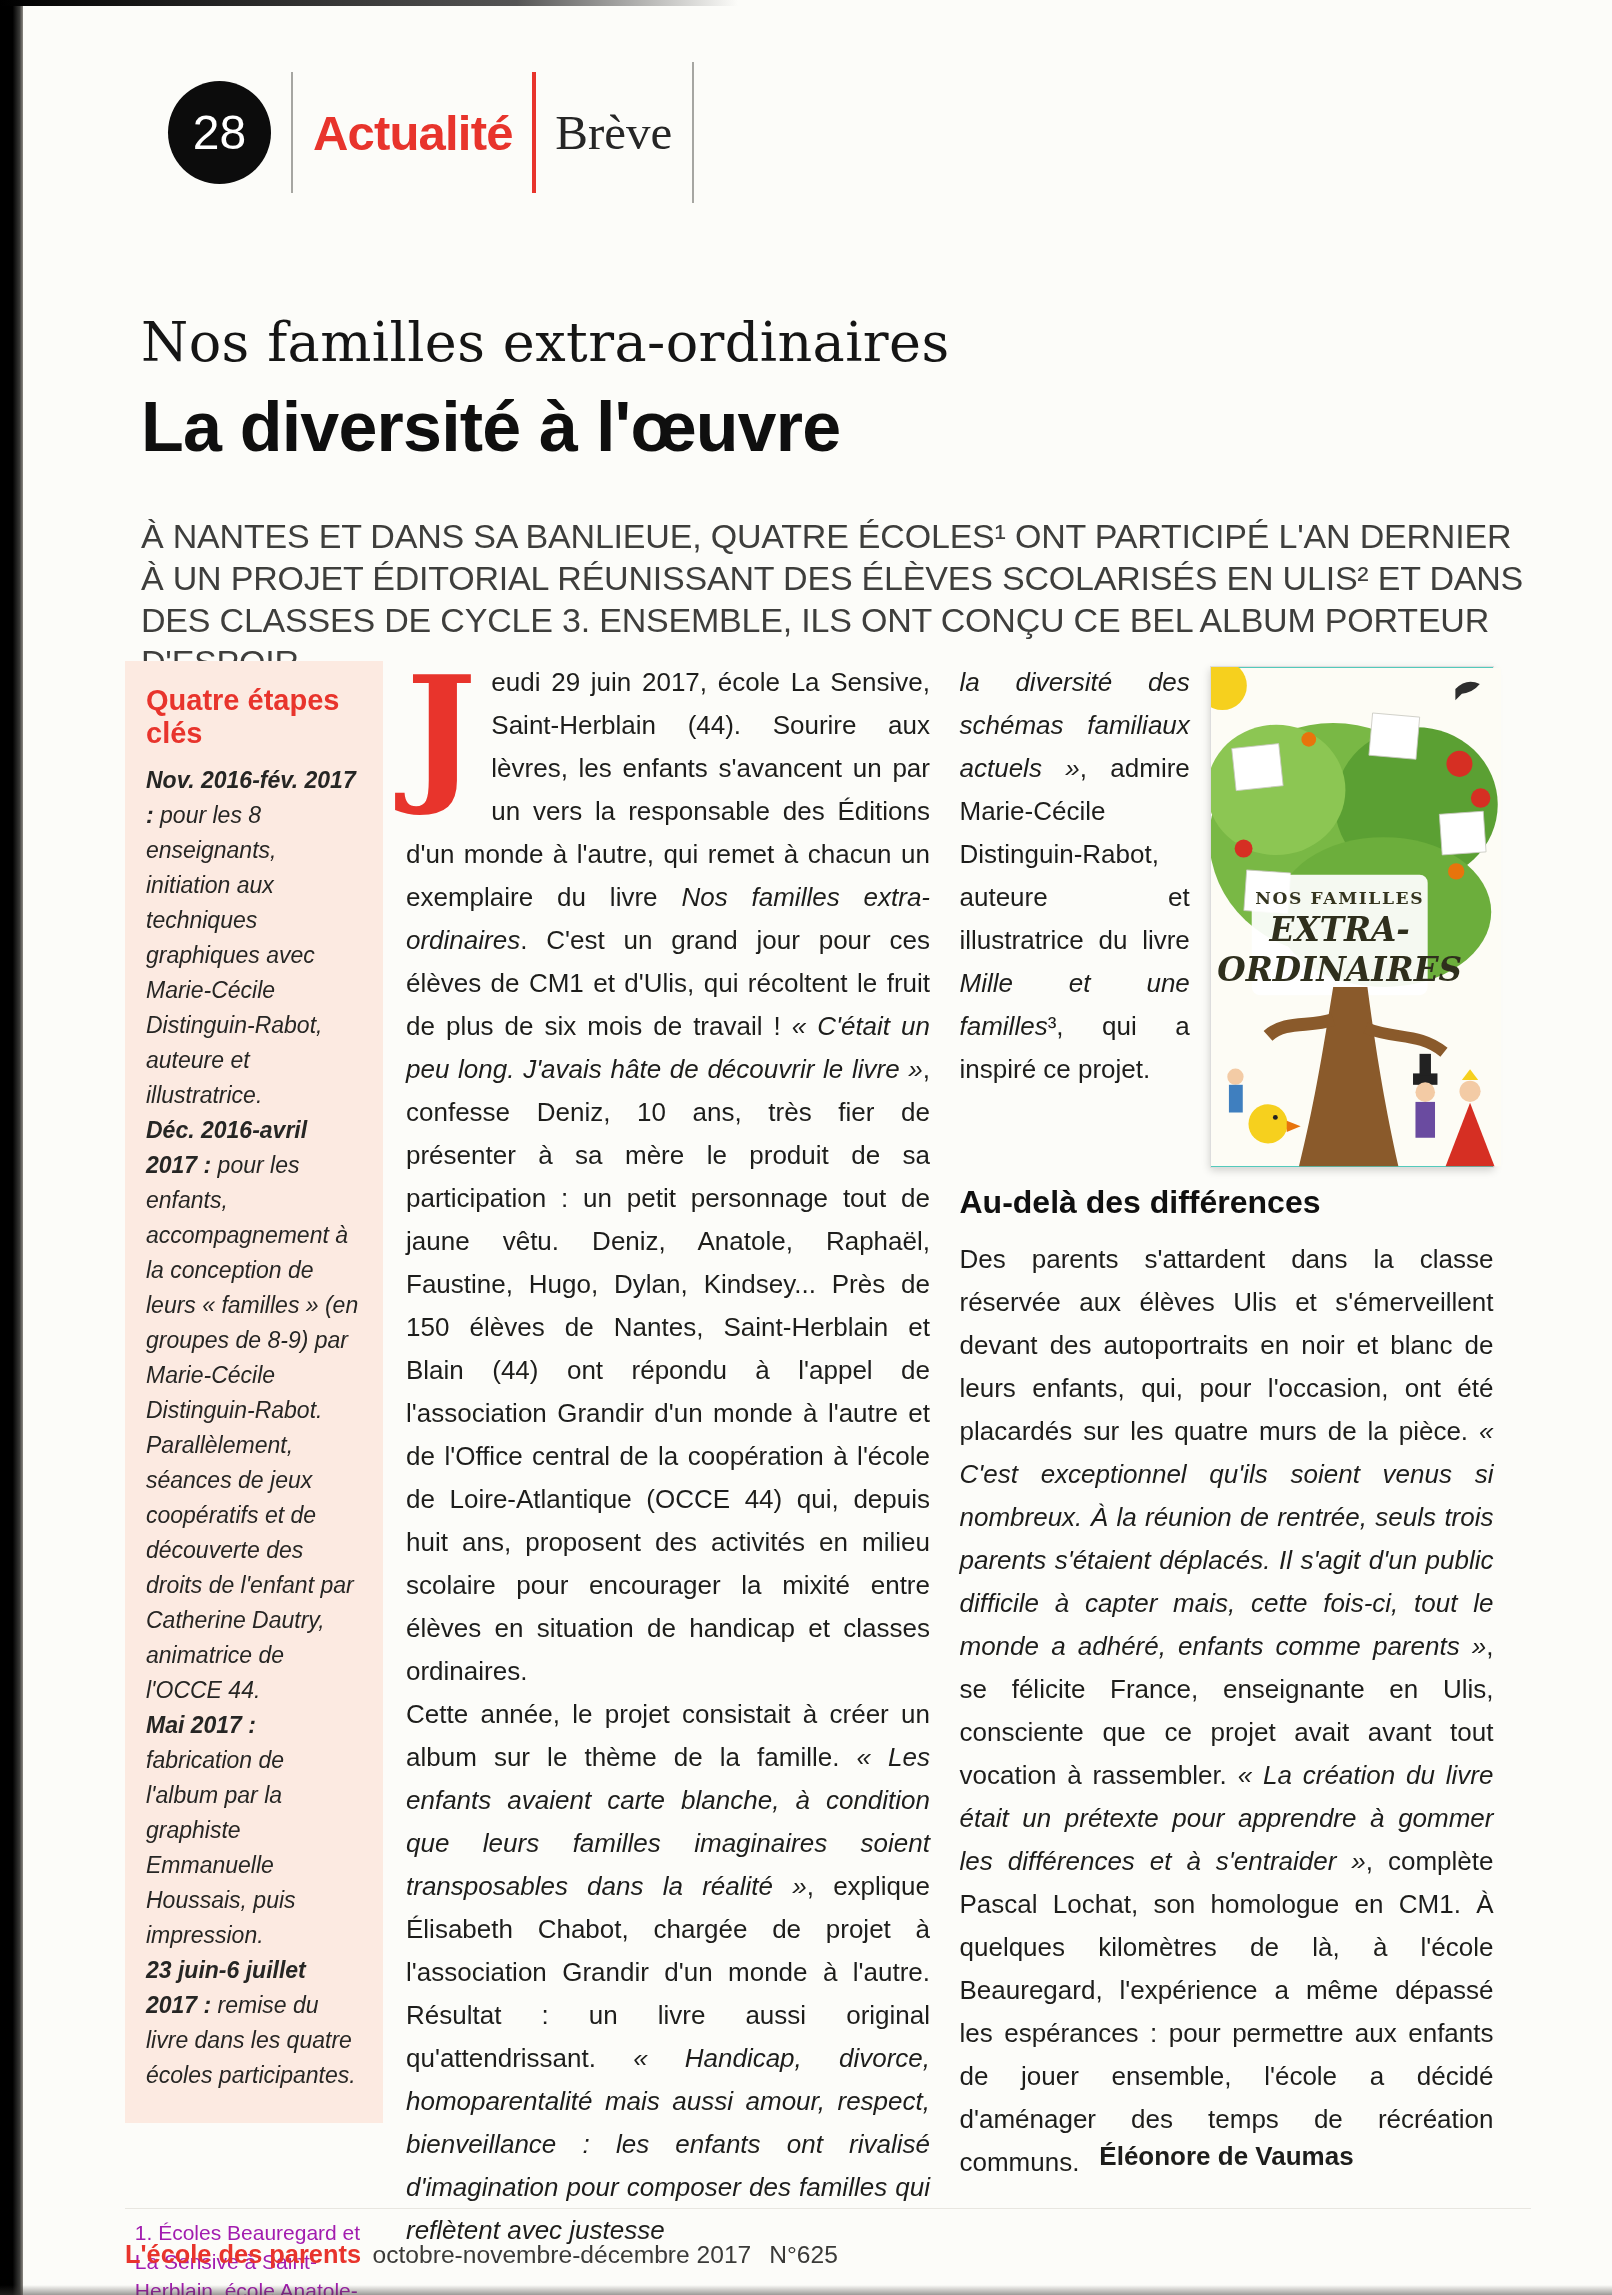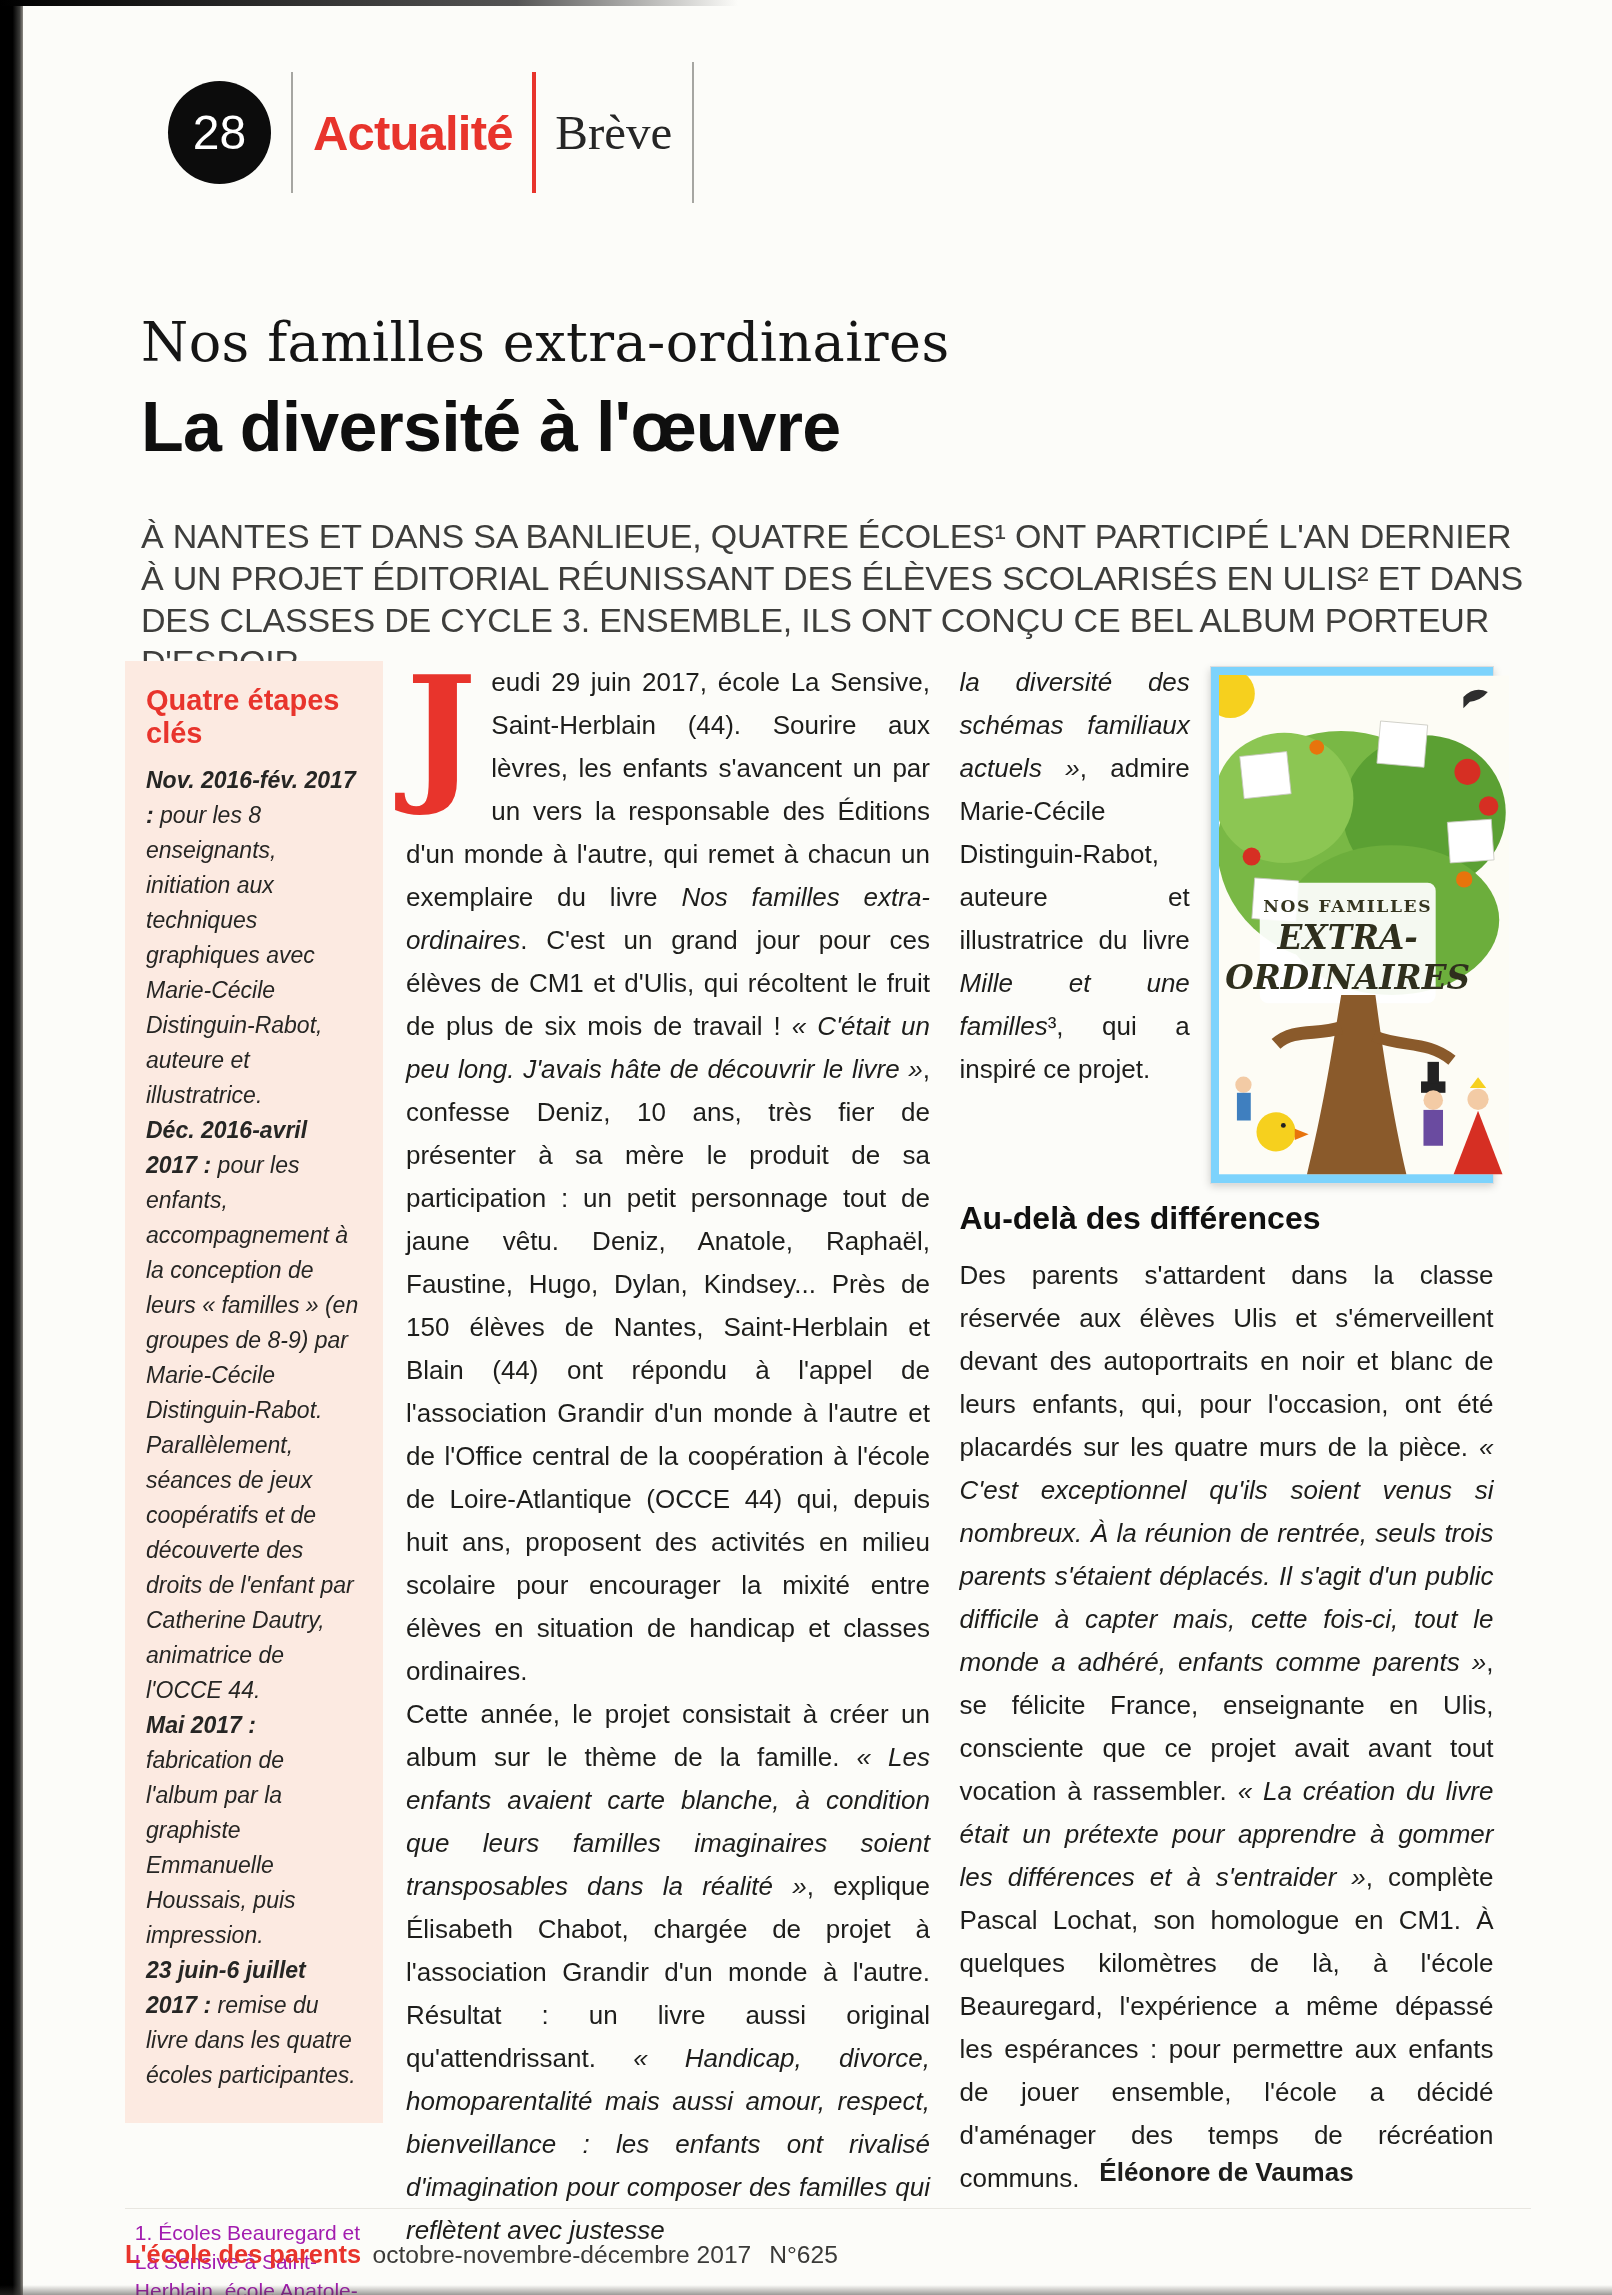--- a/index.html
+++ b/index.html
@@ -46,21 +46,21 @@
 
   .footnotes{margin-top:95px;width:246px;padding-left:9.8px;}
   .footnote{margin:0 0 18px;font-size:21px;line-height:29px;color:#a21caf;}
 
   .body{margin:0;font-size:26px;line-height:43px;text-align:justify;color:#1d1d1b;
     hyphens:auto;overflow-wrap:break-word;}
   .i{font-style:italic;}
   .dropcap{float:left;font-family:"DejaVu Serif",serif;font-weight:700;font-size:149px;
     line-height:.84;color:#e8342c;padding:8.2px 14.8px 0 0;}
 
-  .book{float:right;margin:4.9px 0 16.4px 19.7px;width:284px;background:#7dd3fc;padding:8px;
+  .book{float:right;margin:4.9px 0 16.4px 19.7px;width:284px;background:#14b8a6;padding:0;
     border:0.8px solid #ddd;box-shadow:0 2.5px 8.2px rgba(0,0,0,.18);box-sizing:border-box;}
   .book svg{display:block;width:290px;height:500px;}
   .bc-small{font-family:"DejaVu Serif",serif;font-weight:700;font-size:21px;fill:#35351f;letter-spacing:2px;}
   .bc-big{font-family:"DejaVu Serif",serif;font-weight:700;font-style:italic;font-size:40px;fill:#2f2f1d;}
 
   .subhead{clear:both;font-size:32px;font-weight:700;color:#101010;margin:28px 0 16.4px;}
   .byline{text-align:center;font-weight:700;font-size:26px;color:#1d1d1b;margin-top:-43px;}
 
   .pagefooter{position:absolute;left:125px;top:2208px;width:1406px;font-size:24.6px;color:#3a3a38;
     border-top:0.8px solid #e8e6e0;padding-top:31px;}

